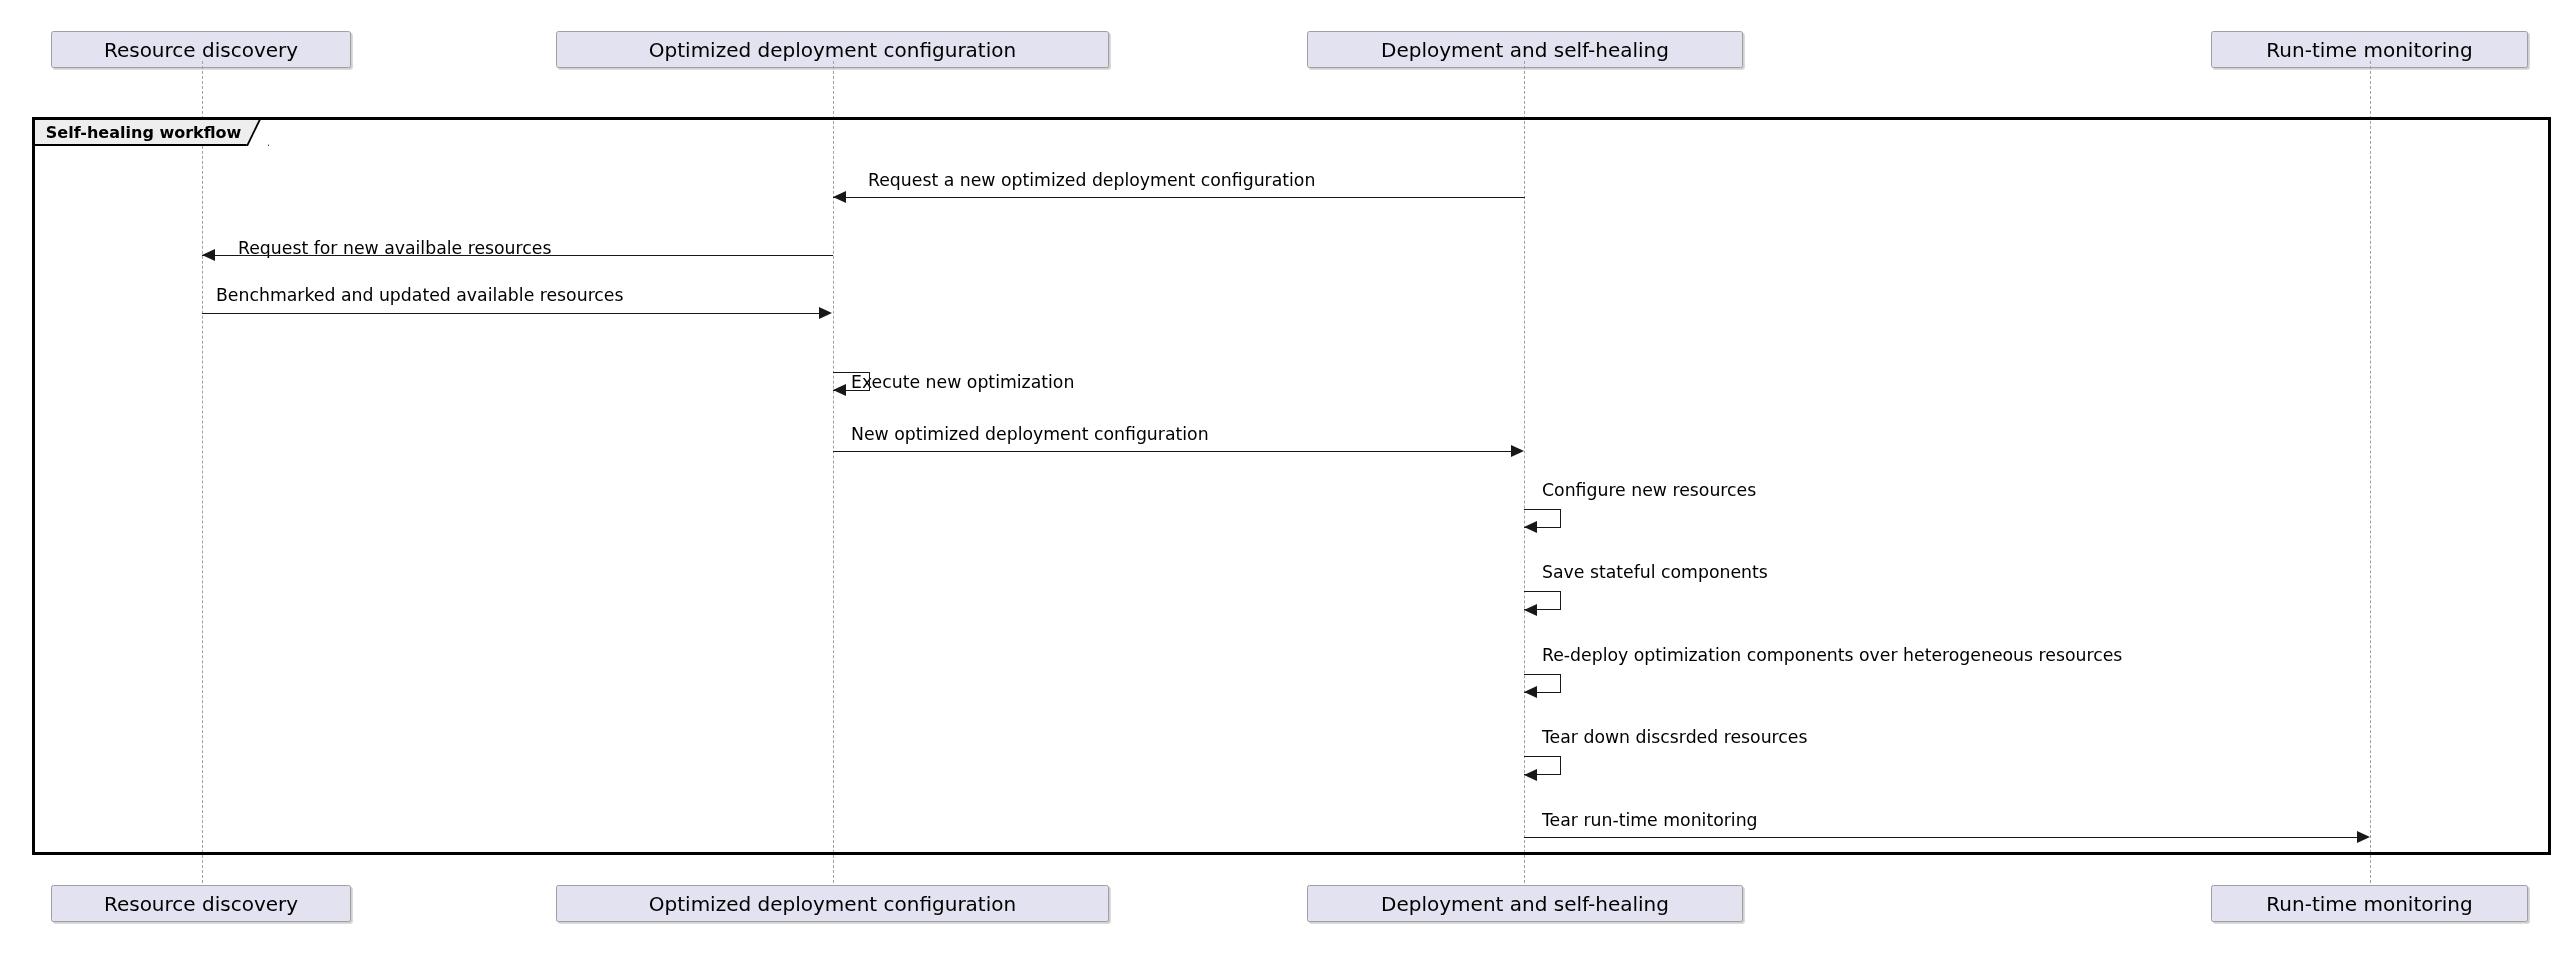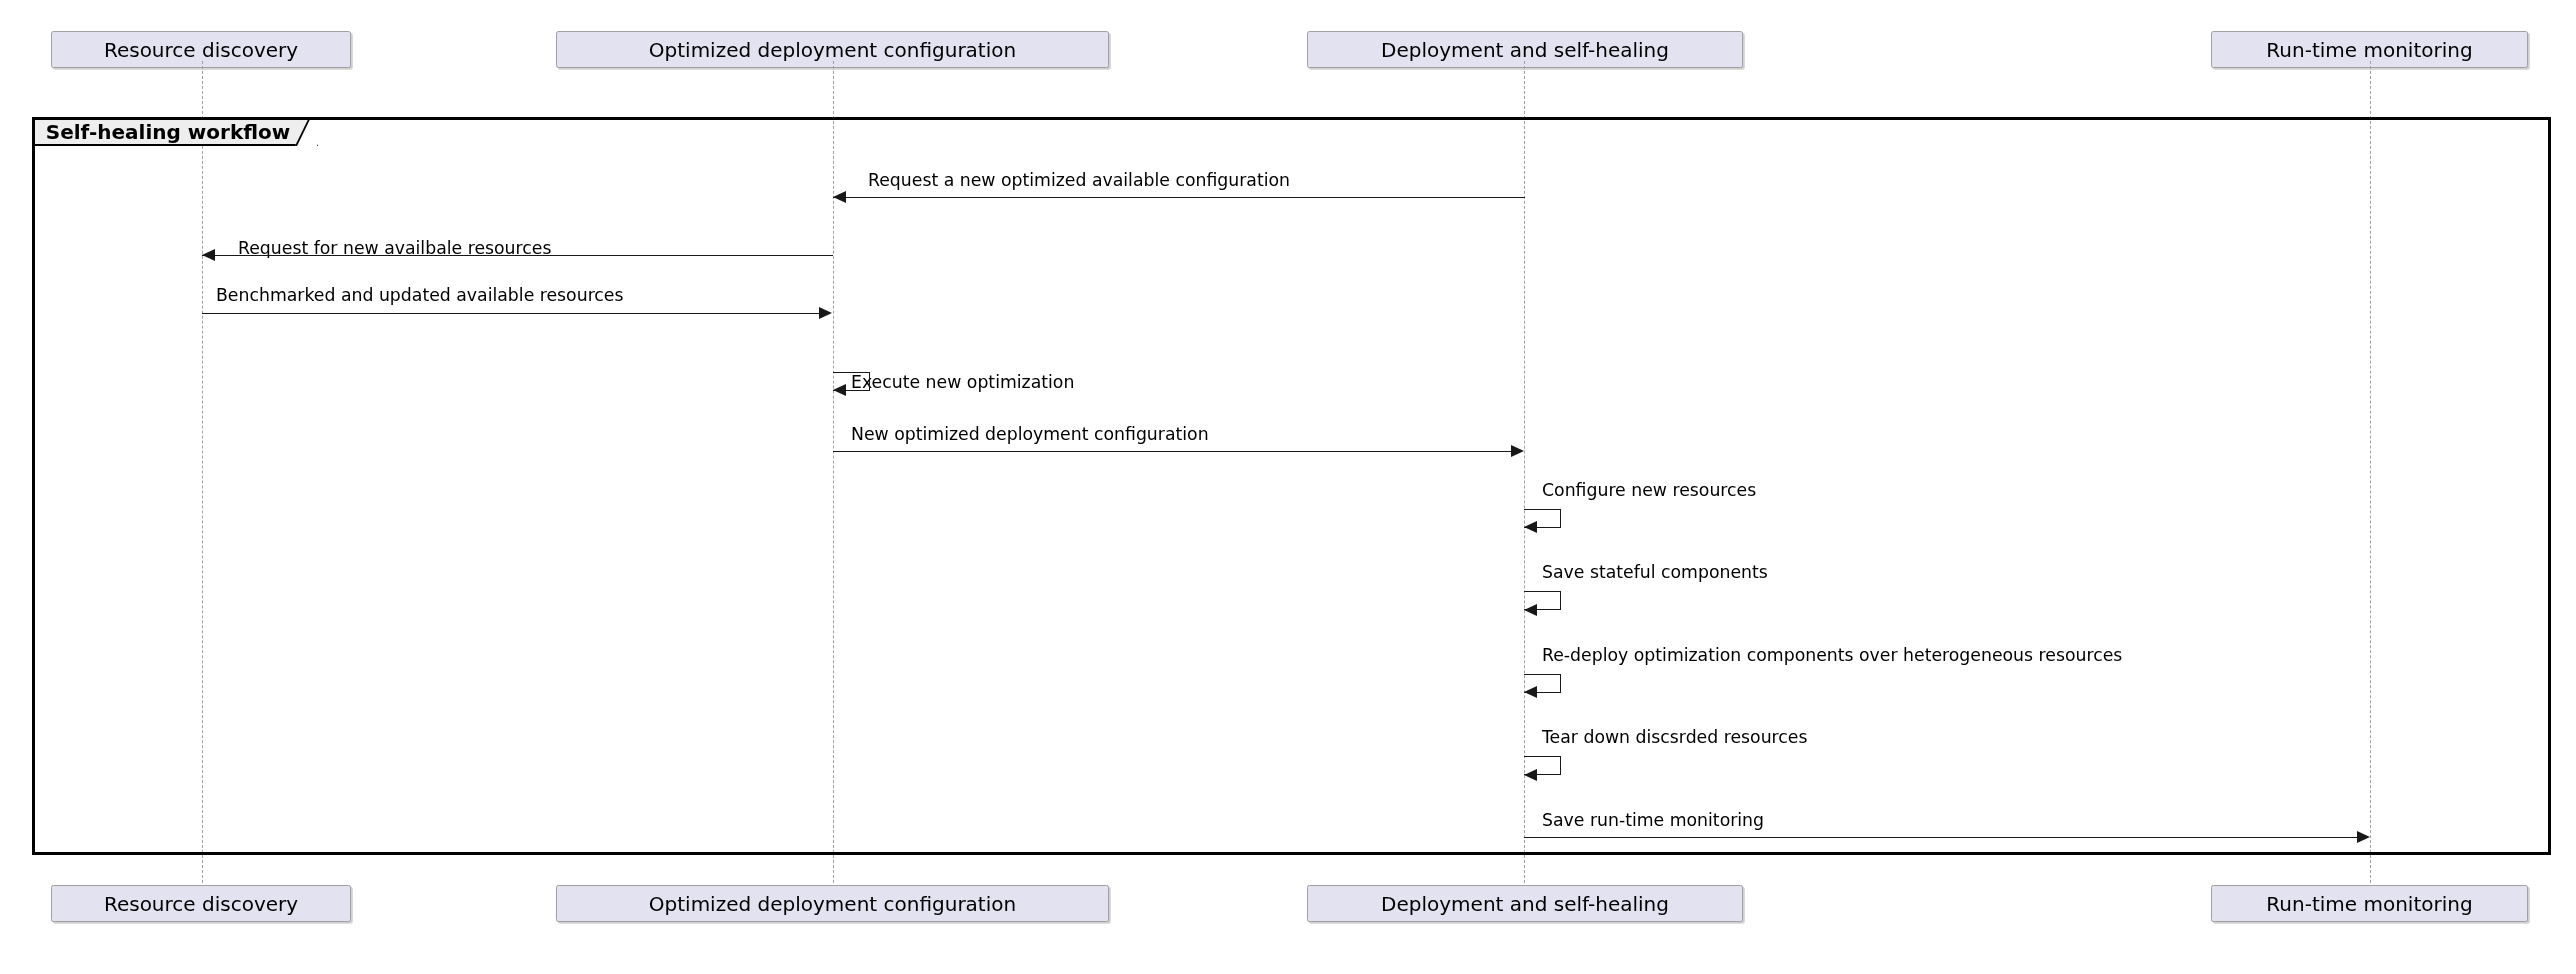--- a/index.html
+++ b/index.html
@@ -57,21 +57,21 @@
     box-sizing: border-box;
     background: #EEEEEE;
     border-right: 2.4px solid #000000;
     border-bottom: 2.4px solid #000000;
     height: 26px;
     display: flex;
     align-items: center;
     padding-left: 10.8px;
     padding-right: 26px;
     font-weight: bold;
-    font-size: 20px;
+    font-size: 16px;
     color: #000000;
     white-space: nowrap;
   }
   .frame-tab::after {
     content: "";
     position: absolute;
     right: -0.6px;
     top: 0;
     width: 20.3px;
     height: 26px;
@@ -147,21 +147,21 @@
   <div class="lifeline" style="left:833px;"></div>
   <div class="lifeline" style="left:1524px;"></div>
   <div class="lifeline" style="left:2370px;"></div>
 
   <div class="frame" style="left:32px; top:117px; width:2519px; height:738px;"></div>
   <div class="frame-tab" style="left:35px; top:120px;">
     <span>Self-healing workflow</span>
   </div>
 
   <div class="msg-label" style="left:868px; top:172px;">
-    <span>Request a new optimized available configuration</span>
+    <span>Request a new optimized deployment configuration</span>
   </div>
   <div class="msg-line" style="left:833px; top:197px; width:692px;"></div>
   <div class="arrowhead left" style="left:833px; top:191px;"></div>
 
   <div class="msg-label" style="left:238px; top:240px;">
     <span>Request for new availbale resources</span>
   </div>
   <div class="msg-line" style="left:202px; top:255px; width:631px;"></div>
   <div class="arrowhead left" style="left:202px; top:249px;"></div>
 
@@ -201,21 +201,21 @@
   <div class="selfloop" style="left:1524px; top:674px;"></div>
   <div class="arrowhead left" style="left:1524px; top:686px;"></div>
 
   <div class="msg-label" style="left:1542px; top:729px;">
     <span>Tear down discsrded resources</span>
   </div>
   <div class="selfloop" style="left:1524px; top:756px;"></div>
   <div class="arrowhead left" style="left:1524px; top:769px;"></div>
 
   <div class="msg-label" style="left:1542px; top:812px;">
-    <span>Save run-time monitoring</span>
+    <span>Tear run-time monitoring</span>
   </div>
   <div class="msg-line" style="left:1524px; top:837px; width:833px;"></div>
   <div class="arrowhead right" style="left:2357px; top:831px;"></div>
 
   <div class="participant" style="left:51px; top:885px; width:300px;">
     <span>Resource discovery</span>
   </div>
 
   <div class="participant" style="left:556px; top:885px; width:553px;">
     <span>Optimized deployment configuration</span>

